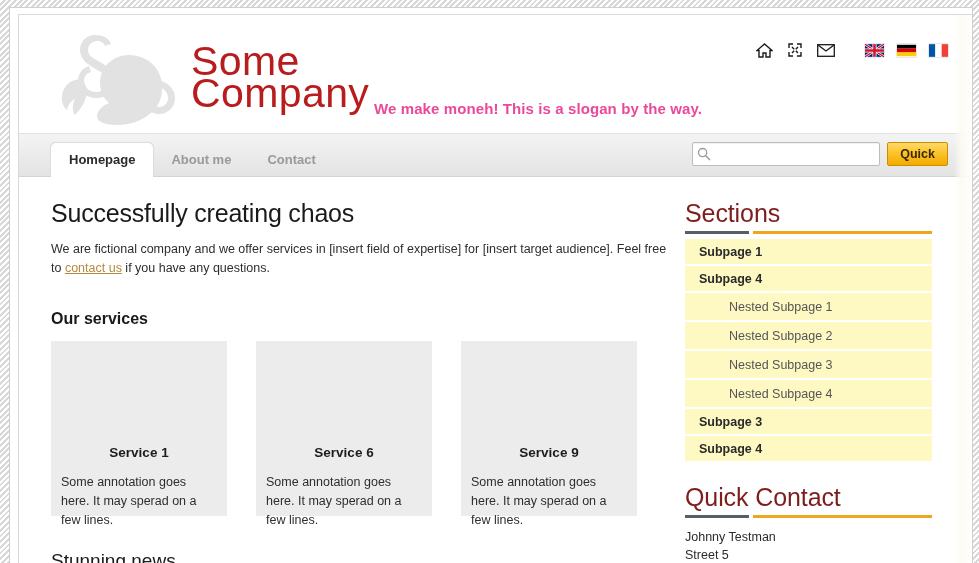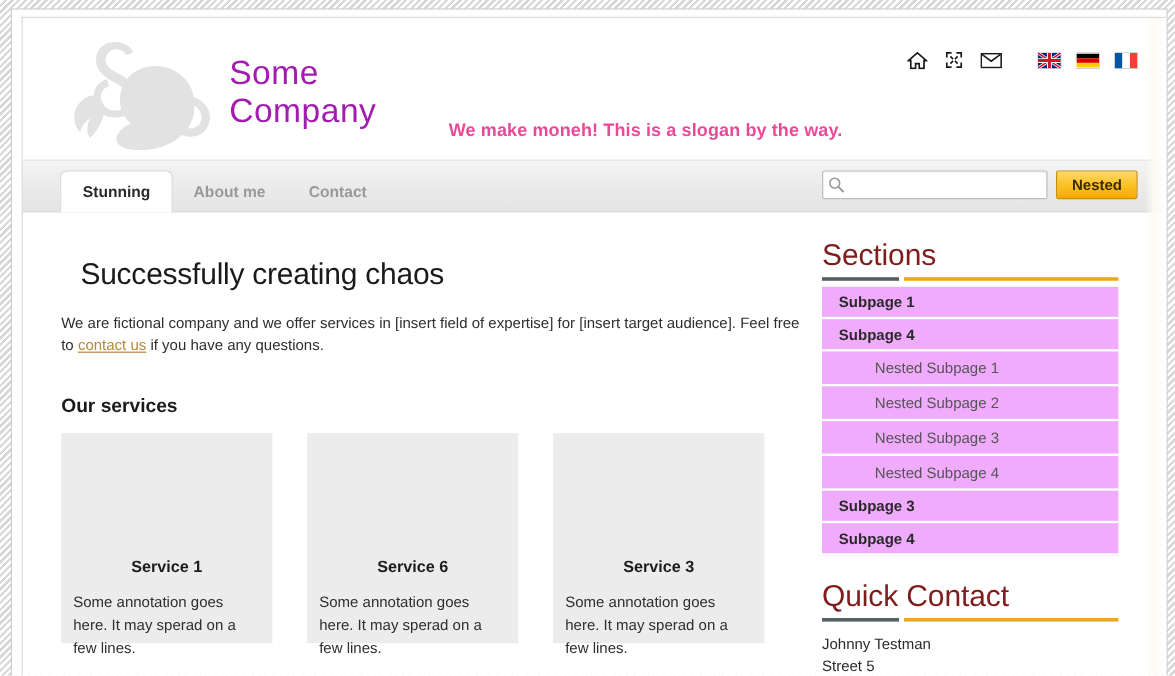--- a/index.html
+++ b/index.html
@@ -56,22 +56,22 @@
     top: 8px;
     width: 150px;
     height: 104px;
   }
   #logo-wrap svg { display: block; }
 
   #brand {
     position: absolute;
     left: 172px;
     top: 30px;
-    color: #a21caf;
-    font-size: 28px;
+    color: #b91c1c;
+    font-size: 41px;
     line-height: 32px;
     font-weight: 400;
     letter-spacing: 0.4px;
     white-space: pre-line;
   }
 
   #slogan {
     position: absolute;
     left: 355px;
     top: 85px;
@@ -196,21 +196,21 @@
     padding: 22px 0 0 32px;
     box-sizing: border-box;
   }
   #side-col {
     width: 265px;
     padding: 22px 0 0 0;
     box-sizing: border-box;
   }
 
   h1#page-title {
-    margin: 16px;
+    margin: 0;
     font-size: 25px;
     font-weight: normal;
     color: #1a1a1a;
     letter-spacing: -0.2px;
   }
   #intro {
     margin: 12px 0 0 0;
     font-size: 12.5px;
     line-height: 19px;
     color: #2e2e2e;
@@ -281,21 +281,21 @@
     height: 3px;
     width: 247px;
     margin-left: 6px;
     background: linear-gradient(to right,
       #555f66 0, #555f66 64px,
       #ffffff 64px, #ffffff 68px,
       #efa61c 68px, #efa61c 100%);
   }
   .side-list { margin-top: 5px; margin-left: 6px; width: 247px; }
   .side-item {
-    background: #f0abfc;
+    background: #fef9c3;
     border-bottom: 2px solid #ffffff;
     height: 27px;
     line-height: 27px;
     font-size: 12.5px;
     font-weight: bold;
     color: #2a2a2a;
     padding-left: 14px;
     cursor: pointer;
     box-sizing: border-box;
   }
@@ -384,36 +384,36 @@
         <svg class="flag" viewBox="0 0 60 40">
           <rect width="20" height="40" fill="#0055a4"></rect>
           <rect x="20" width="20" height="40" fill="#ffffff"></rect>
           <rect x="40" width="20" height="40" fill="#ef4135"></rect>
         </svg>
       </div>
     </div>
 
     <div id="navbar">
       <div id="nav-tabs">
-        <div class="nav-tab active">Stunning</div>
+        <div class="nav-tab active">Homepage</div>
         <div class="nav-tab">About me</div>
         <div class="nav-tab">Contact</div>
       </div>
 
       <div id="search-area">
         <div id="search-box">
           <span style="display:flex;align-items:center;margin-right:4px;">
             <svg width="14" height="14" viewBox="0 0 14 14">
               <circle cx="5.6" cy="5.6" r="4.1" fill="none" stroke="#9a9a9a" stroke-width="1.3"></circle>
               <path d="M8.7 8.7L13 13" stroke="#9a9a9a" stroke-width="1.5" fill="none"></path>
             </svg>
           </span>
           <input id="search-input" type="text" placeholder="" style="">
         </div>
-        <button id="search-button">Nested</button>
+        <button id="search-button">Quick</button>
       </div>
     </div>
 
     <div id="content-row">
 
       <div id="main-col">
         <h1 id="page-title">Successfully creating chaos</h1>
 
         <p id="intro">
           <span>We are fictional company and we offer services in [insert field of expertise] for [insert target audience]. Feel free to </span><a href="#">contact us</a><span> if you have any questions.</span>
@@ -424,21 +424,21 @@
         <div id="services">
           <div class="service-card">
             <div class="service-title">Service 1</div>
             <div class="service-text">Some annotation goes here. It may sperad on a few lines.</div>
           </div>
           <div class="service-card">
             <div class="service-title">Service 6</div>
             <div class="service-text">Some annotation goes here. It may sperad on a few lines.</div>
           </div>
           <div class="service-card">
-            <div class="service-title">Service 3</div>
+            <div class="service-title">Service 9</div>
             <div class="service-text">Some annotation goes here. It may sperad on a few lines.</div>
           </div>
         </div>
 
         <h2 id="news-head">Stunning news</h2>
       </div>
 
       <div id="side-col">
 
         <div class="side-block">

